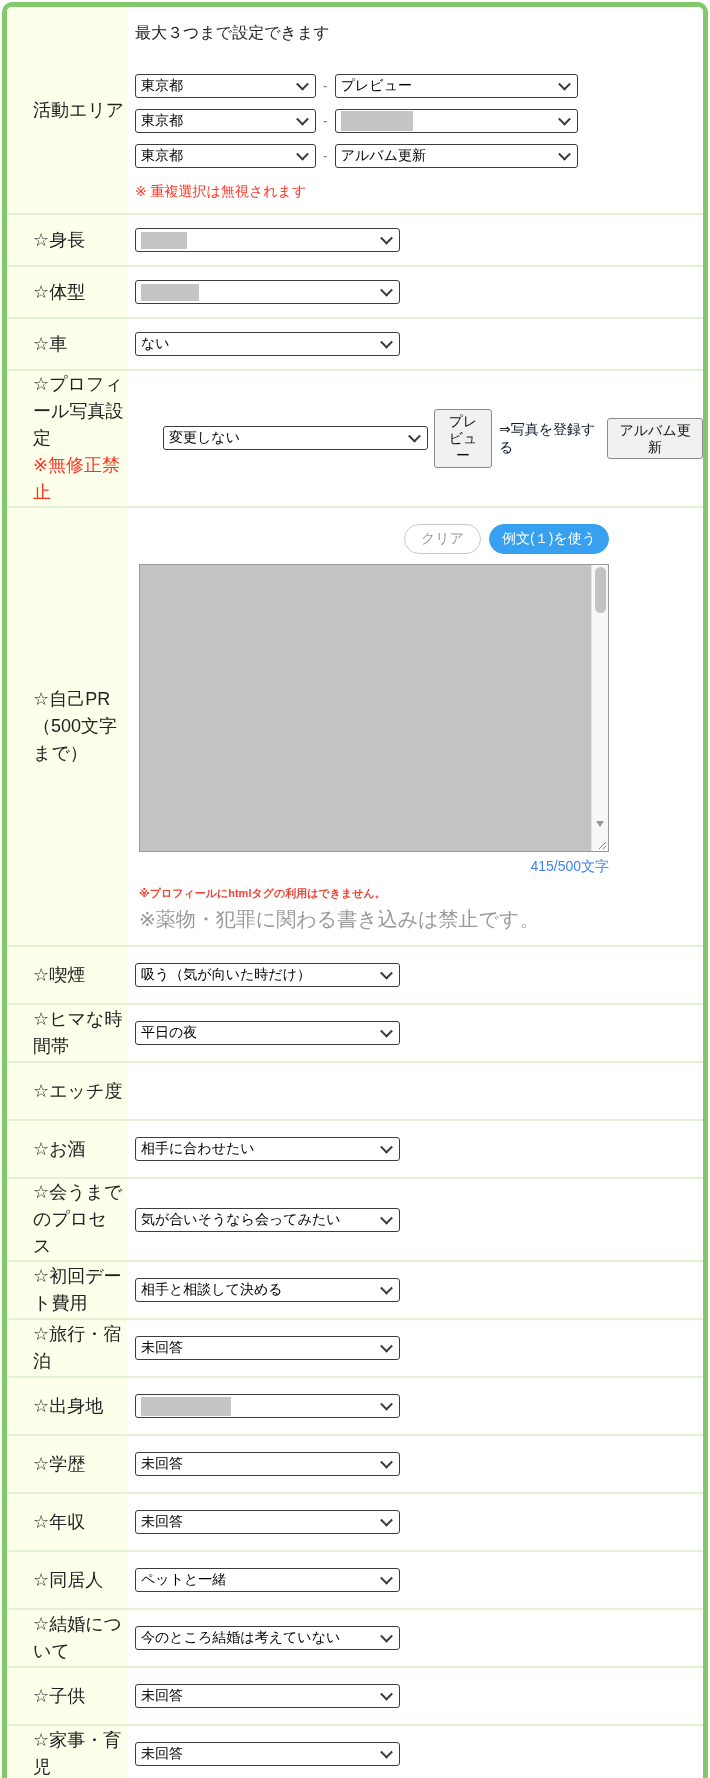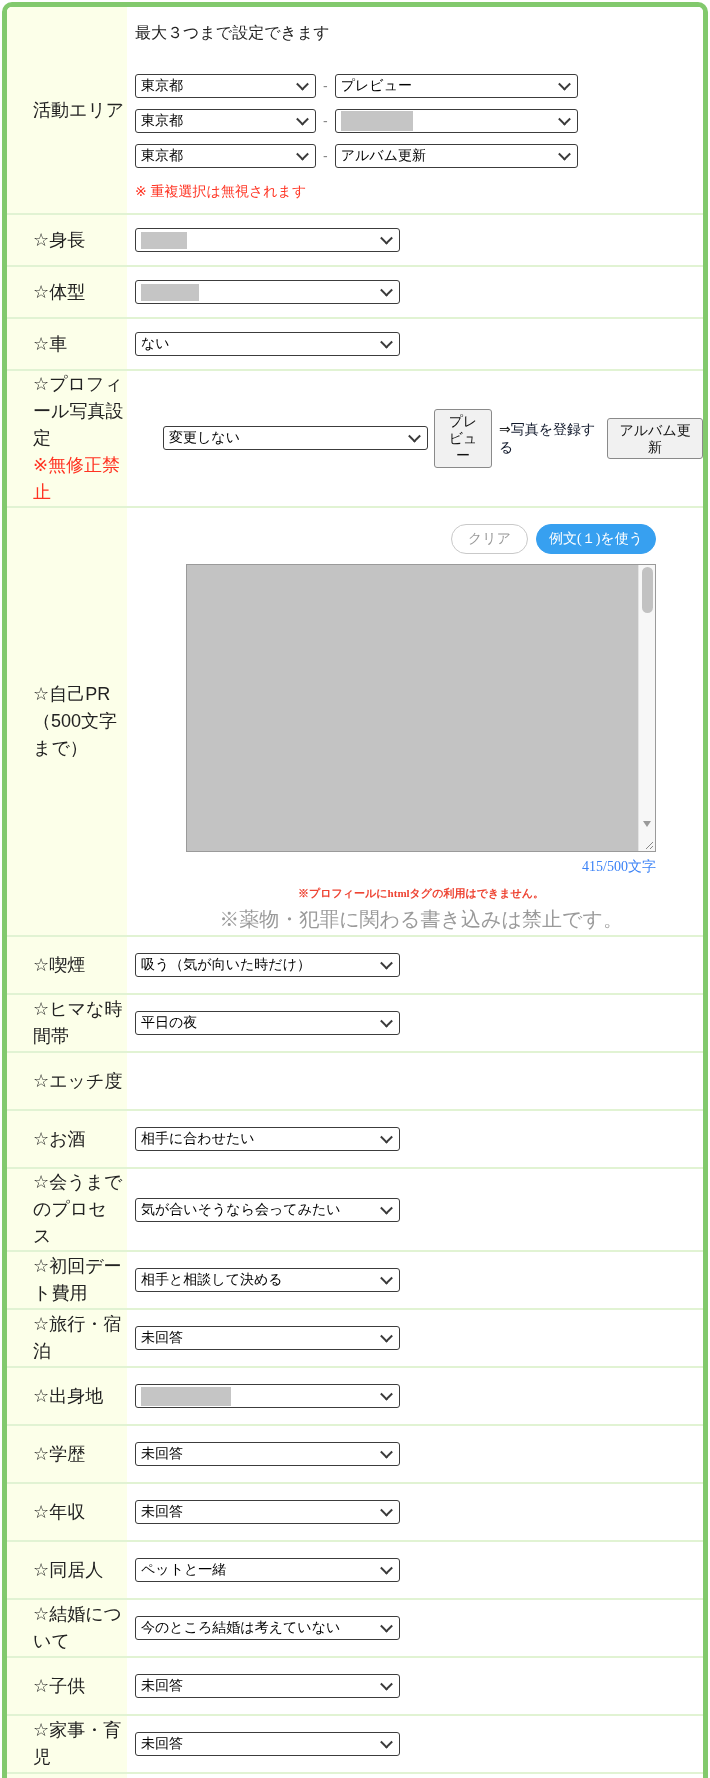--- a/index.html
+++ b/index.html
@@ -25,21 +25,21 @@
   .pair{display:flex;align-items:center;margin-top:11px;}
   .dash{color:#888;margin:0 7px;font-size:14px;}
   .warn{color:#f32;font-size:14px;margin-top:15px;}
   .redtext{color:#f32;}
   .btn{background:#f1f1f1;border:1px solid #8a8a8a;border-radius:3px;font-size:14px;
        padding:3px 8px;color:#111;font-family:inherit;cursor:pointer;line-height:1.2;}
   .photo-cnt{flex-direction:row;align-items:center;justify-content:center;gap:7px;padding-left:36px;}
   .inline{display:flex;align-items:center;gap:6px;}
   .linkline{font-size:14px;color:#222;}
   a.link{color:#0f172a;cursor:pointer;}
-  .pr-cnt{flex-direction:column;align-items:center;padding:16px 0 2px 12px;font-family:Liberation Serif, serif;}
+  .pr-cnt{flex-direction:column;align-items:flex-start;padding:16px 0 12px 12px;}
   .pr-actions{width:470px;display:flex;justify-content:flex-end;gap:8px;box-sizing:border-box;}
   .pill-clear{background:#fff;border:1px solid #c9c9c9;color:#999;border-radius:15px;
               padding:5px 16px;font-size:14px;font-family:inherit;cursor:pointer;}
   .pill-blue{background:#37a0f0;border:1px solid #37a0f0;color:#fff;border-radius:15px;
              padding:5px 12px;font-size:14px;font-family:inherit;cursor:pointer;}
   .fake-ta{width:470px;height:288px;margin-top:10px;position:relative;
            border:1px solid #9a9a9a;background:#fff;box-sizing:border-box;}
   .ta-gray{position:absolute;left:0;top:0;bottom:0;right:17px;background:#c3c3c3;}
   .ta-scroll{position:absolute;right:0;top:0;bottom:0;width:17px;background:#f7f7f7;
              border-left:1px solid #e4e4e4;box-sizing:border-box;}

